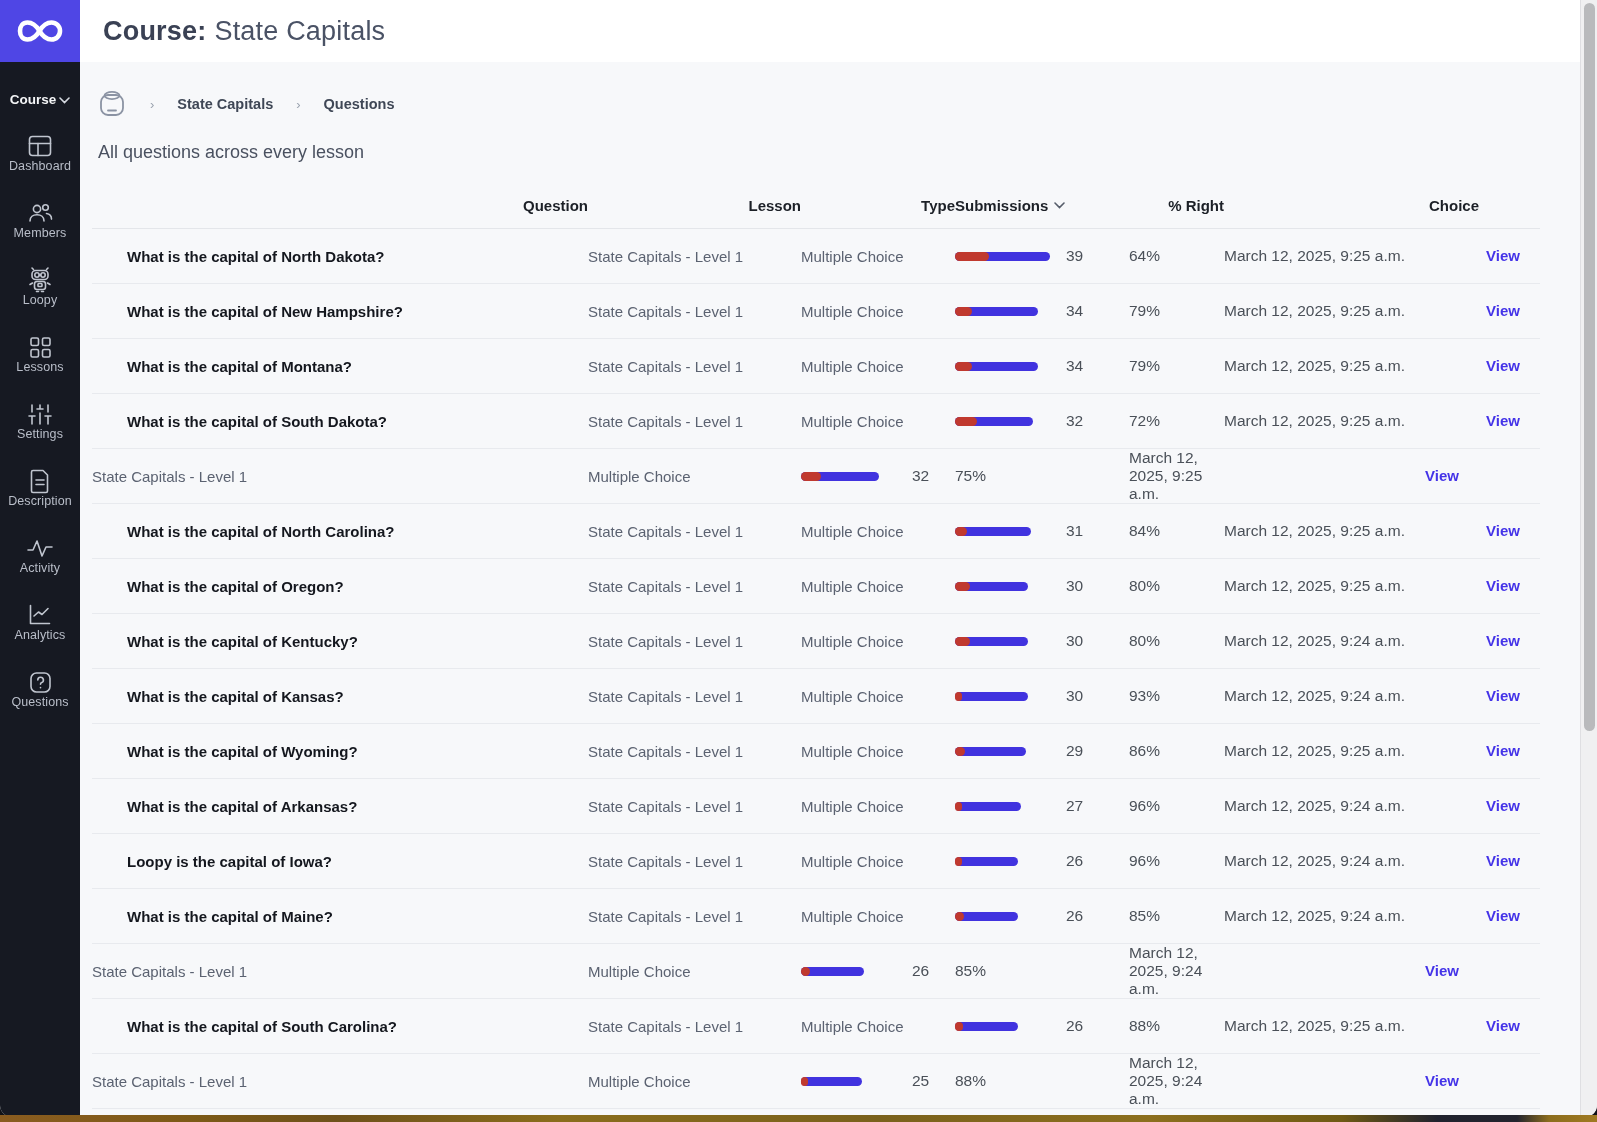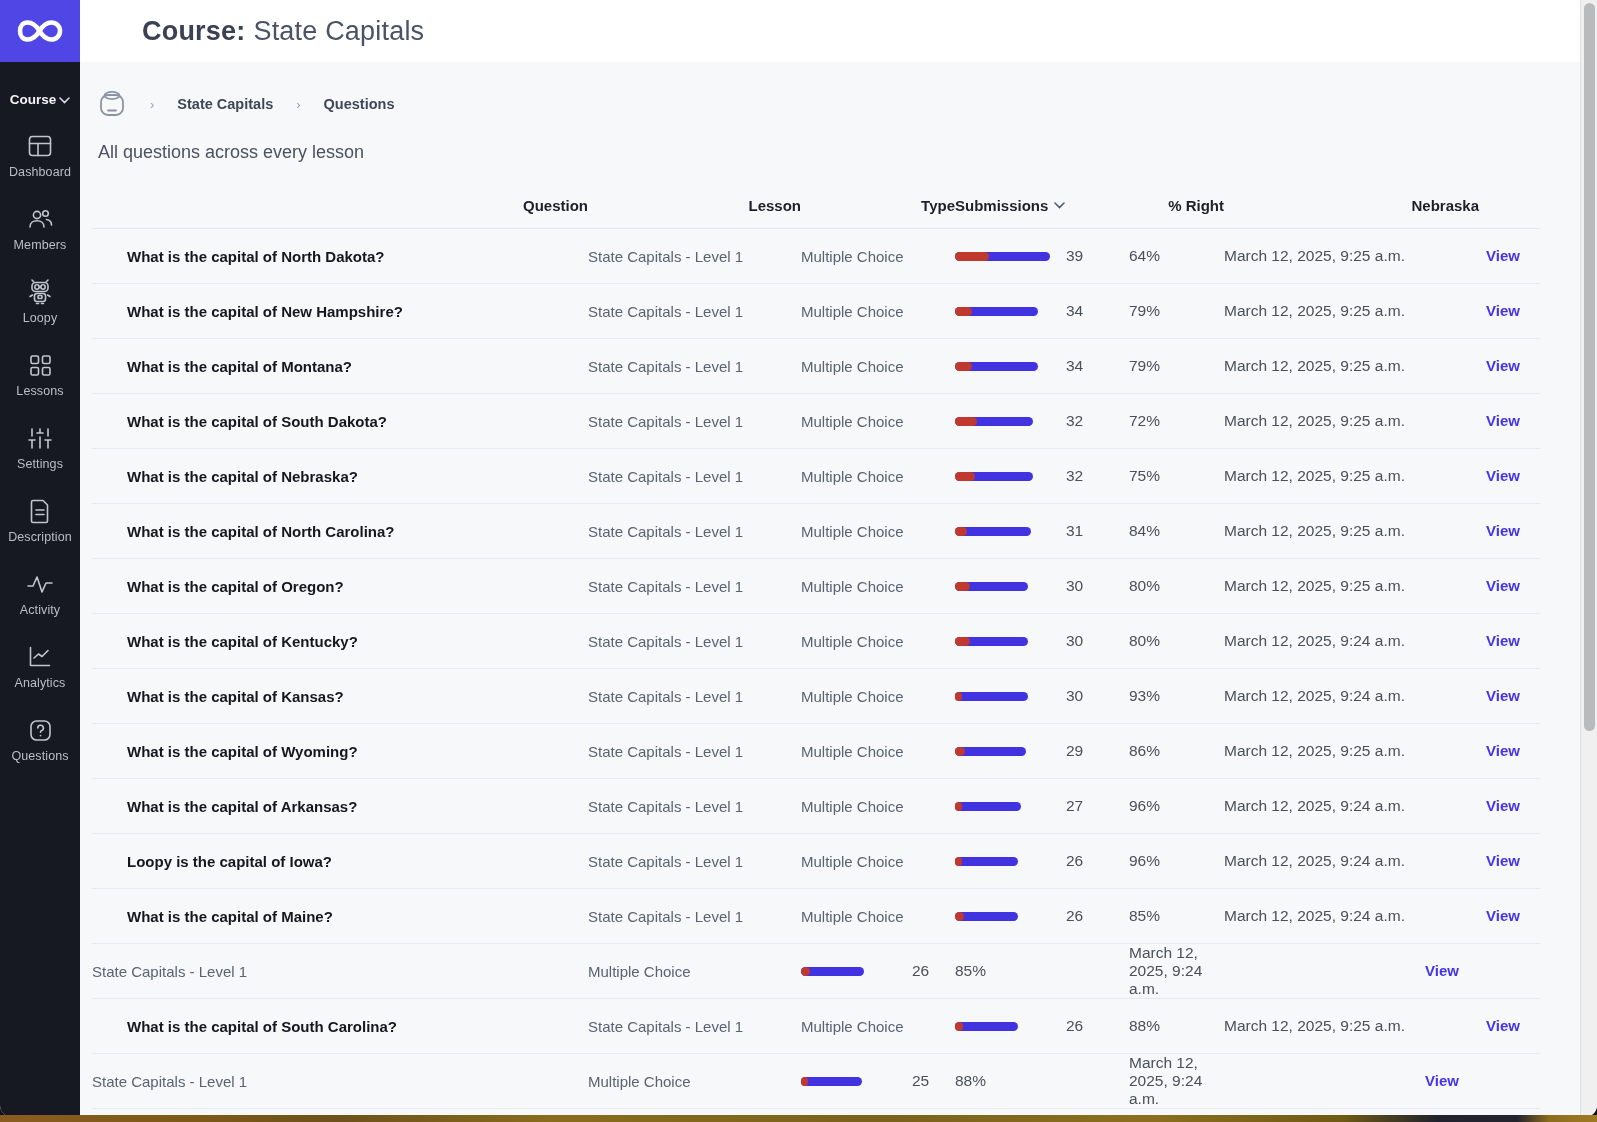--- a/index.html
+++ b/index.html
@@ -13,27 +13,27 @@
   .app { position:absolute; left:0; top:0; width:1597px; height:1117px;
     border-radius:0 0 12px 12px; overflow:hidden; background:#f7f8fa; }
 
   
   .sidebar { position:absolute; left:0; top:0; width:80px; height:100%; background:#161922; color:#b9bec9; }
   .logo { width:80px; height:62px; background:#4f46e5; display:flex; align-items:center; justify-content:center; cursor:pointer; }
   .course-switcher { margin:30px 0 26px; display:flex; align-items:center; justify-content:center; gap:3px;
     color:#f4f5f7; font-size:13.5px; font-weight:700; cursor:pointer; }
   .course-switcher svg { margin-top:2px; }
   .nav { display:flex; flex-direction:column; align-items:center; gap:27px; }
-  .nav-item { display:flex; flex-direction:column; align-items:center; gap:6px; width:80px; cursor:pointer; }
+  .nav-item { display:flex; flex-direction:column; align-items:center; gap:0; width:80px; cursor:pointer; }
   .nav-item .icn { height:26px; display:flex; align-items:center; justify-content:center; }
   .nav-item .lbl { font-size:12.5px; color:#b9bec9; letter-spacing:.1px; }
 
   
   .main { position:absolute; left:80px; top:0; width:1500px; height:100%; }
-  .topbar { height:62px; background:#ffffff; display:flex; align-items:center; padding-left:62px; }
+  .topbar { height:62px; background:#ffffff; display:flex; align-items:center; padding-left:23px; }
   .topbar h1 { font-size:27px; color:#4a5265; font-weight:400; letter-spacing:.2px; }
   .topbar h1 b { color:#3a4154; font-weight:700; margin-right:8px; }
 
   .content { padding:26px 0 0 17px; }
   .breadcrumb { display:flex; align-items:center; gap:23px; }
   .crumb { font-size:14.5px; font-weight:700; color:#3f4756; cursor:pointer; }
   .crumb-sep { color:#9aa2ae; font-size:13px; }
   .crumb-home { display:flex; align-items:center; cursor:pointer; }
 
   .subtitle { margin:22px 0 0 1px; font-size:18px; color:#4a5160; }
@@ -94,21 +94,21 @@
           <div class="cell cell-q">Question</div>
           <div class="cell">Lesson</div>
           <div class="cell">Type</div>
           <div class="cell sort-col">
             <span>Submissions</span>
             <svg width="11" height="7" viewBox="0 0 11 7" fill="none" stroke="#565d6a" stroke-width="1.6" stroke-linecap="round">
                 <path d="M1 1 L5.5 5.5 L10 1"></path>
               </svg>
           </div>
           <div class="cell">% Right</div>
-          <div class="cell">Nebraska</div>
+          <div class="cell">Choice</div>
           <div class="cell"></div>
         </div>
         <div id="rows-container">
   <div class="trow row">
     <div class="cell cell-q q">What is the capital of North Dakota?</div>
     <div class="cell muted">State Capitals - Level 1</div>
     <div class="cell muted">Multiple Choice</div>
     <div class="cell subs">
       <span class="barwrap">
         <span class="bar-blue" style="width: 95px;"></span>
@@ -163,21 +163,20 @@
         <span class="bar-red" style="width: 22px;"></span>
       </span>
       <span class="num">32</span>
     </div>
     <div class="cell num">72%</div>
     <div class="cell num">March 12, 2025, 9:25 a.m.</div>
     <div class="cell cell-view"><a class="view-link">View</a></div>
   </div>
 
   <div class="trow row">
-    <div class="cell cell-q q">What is the capital of Nebraska?</div>
     <div class="cell muted">State Capitals - Level 1</div>
     <div class="cell muted">Multiple Choice</div>
     <div class="cell subs">
       <span class="barwrap">
         <span class="bar-blue" style="width: 78px;"></span>
         <span class="bar-red" style="width: 20px;"></span>
       </span>
       <span class="num">32</span>
     </div>
     <div class="cell num">75%</div>

